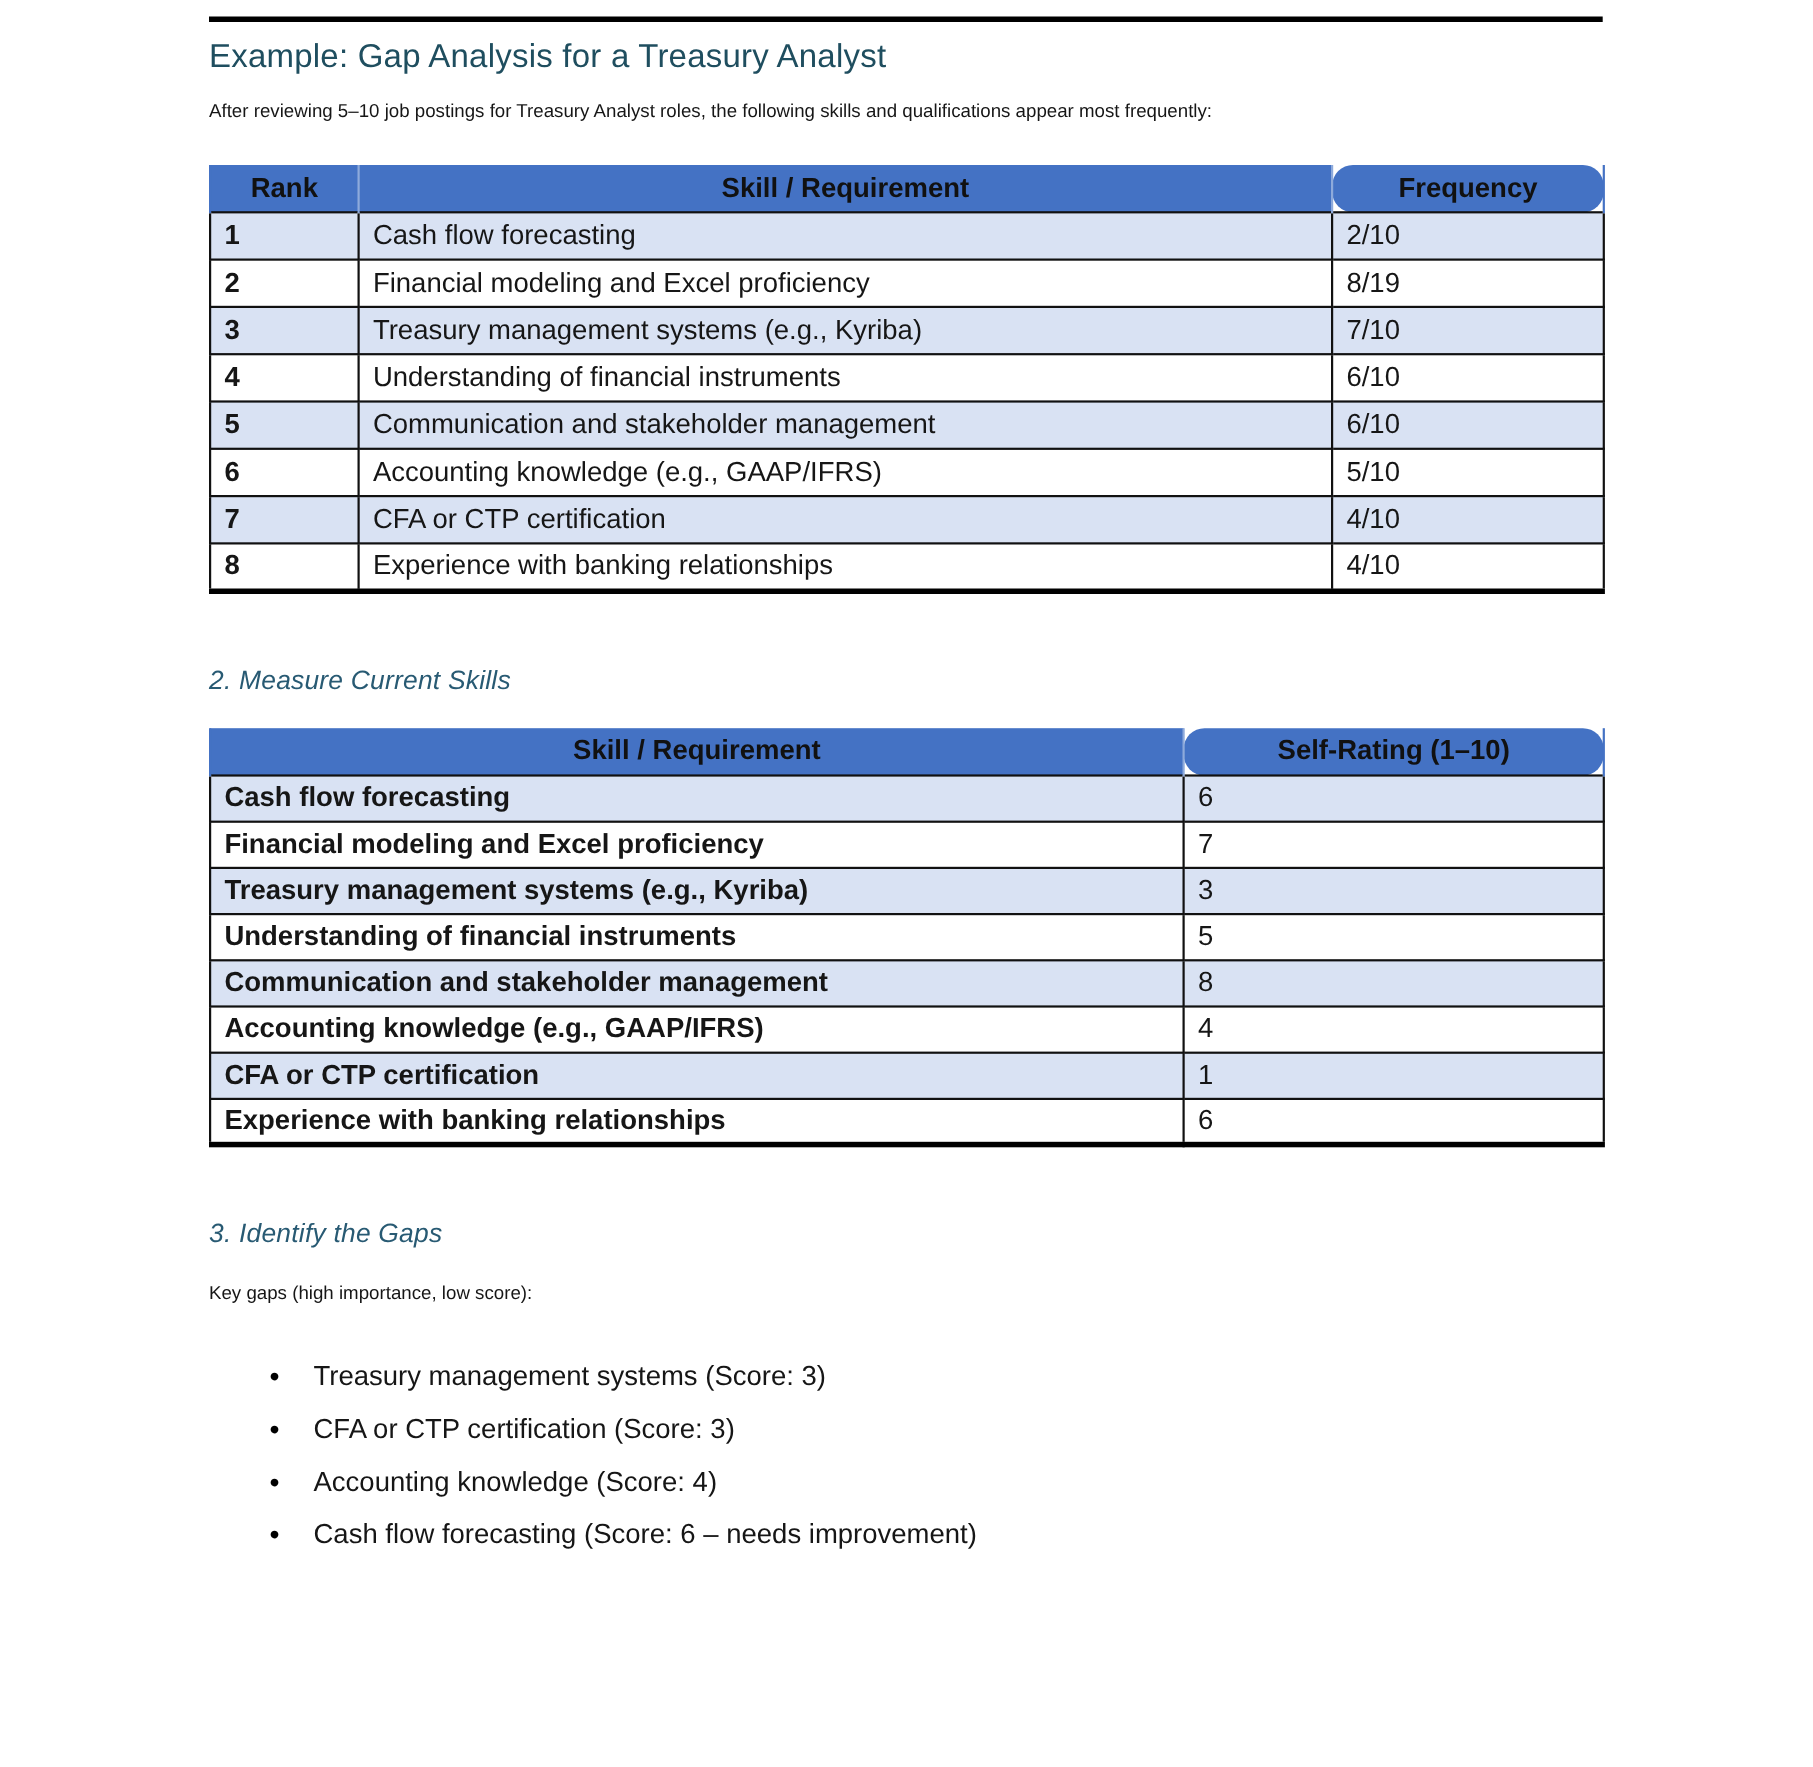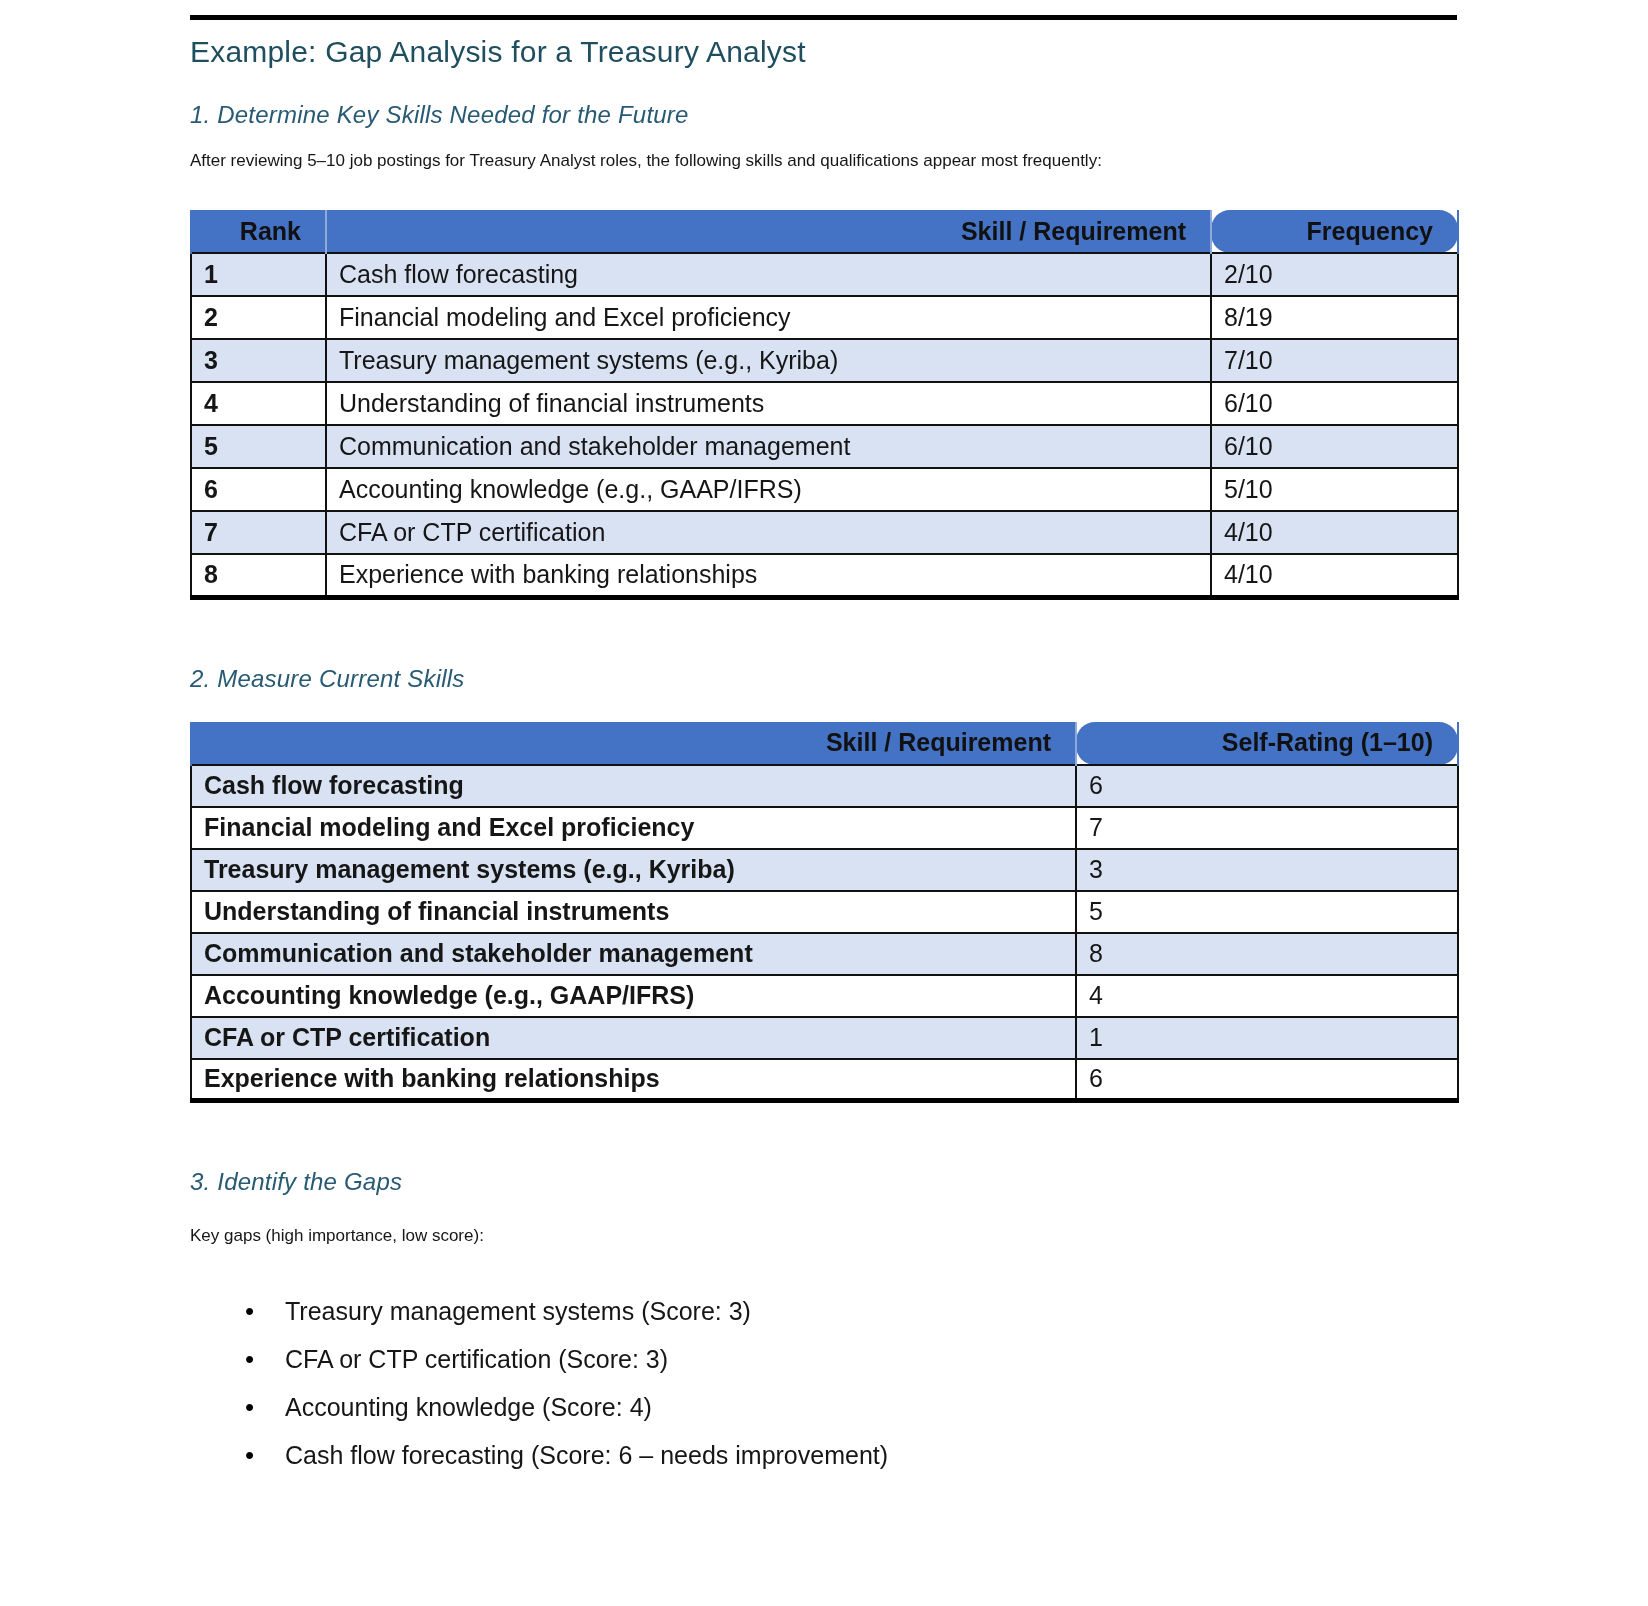--- a/index.html
+++ b/index.html
@@ -31,21 +31,21 @@
   p.body-text{font-size:17px;line-height:46px;margin-top:8px;}
   p.body-text.tight{margin-top:16px;}
 
   table.doc-table{
     border-collapse:collapse;table-layout:fixed;width:1267px;
     font-size:25px;border-bottom:5px solid #000;
   }
   table.doc-table.t1{margin-top:26px;}
   table.doc-table.t2{margin-top:28px;}
   .doc-table th{
-    background:var(--hfill);color:#111;font-weight:700;text-align:right;
+    background:var(--hfill);color:#111;font-weight:700;text-align:center;
     height:43px;padding:0 24px;vertical-align:middle;
     border:0;border-left:2px solid #8EAADB;
   }
   .doc-table th:first-child{border-left:2px solid var(--hfill);}
   .doc-table th:last-child{border-right:2px solid var(--hfill);border-radius:19px;}
   .doc-table td{
     border:2px solid #111;height:43px;padding:0 12px;vertical-align:middle;
     background:#fff;
   }
   .doc-table.t2 td{height:42px;}
@@ -64,21 +64,20 @@
 </head>
 <body>
 
 <div class="page">
 
   <div class="top-rule"></div>
 
   <h1 class="doc-title">Example: Gap Analysis for a Treasury Analyst</h1>
 
   <section>
-    <h2 class="sec-head mt-first">1. Determine Key Skills Needed for the Future</h2>
     <p class="body-text">After reviewing 5–10 job postings for Treasury Analyst roles, the following skills and qualifications appear most frequently:</p>
     <table class="doc-table t1">
         <colgroup>
           <col style="width: 135px;">
           <col style="width: 885px;">
           <col style="width: 247px;">
         </colgroup>
         <thead>
           <tr>
             <th>Rank</th>

